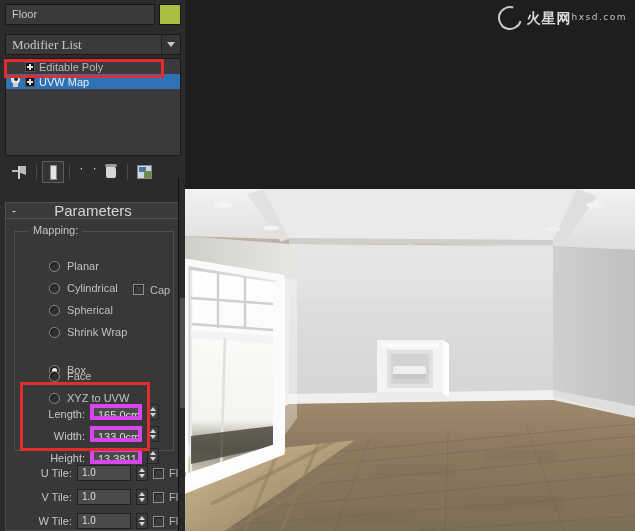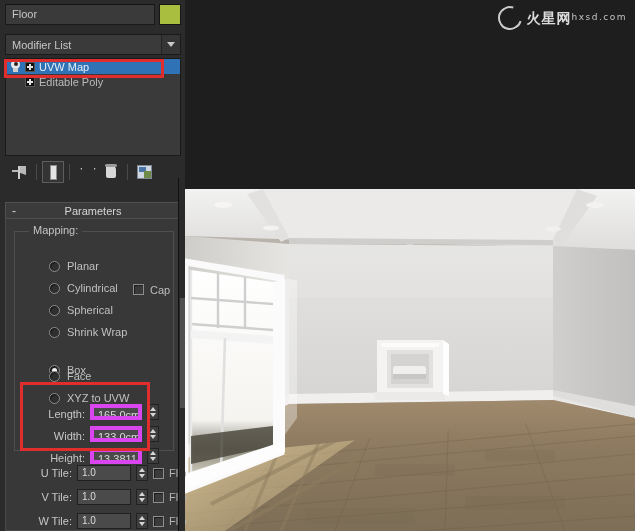--- a/index.html
+++ b/index.html
@@ -43,22 +43,22 @@
 
   
   .mod-list {
     position: absolute; left: 5px; top: 34px;
     width: 176px; height: 21px;
     background: #3a3a3a;
     border: 1px solid #1a1a1a;
     display: flex; align-items: center;
   }
   .mod-list .lbl {
-    flex: 1; color: #c6c6c6; font-size: 11px; padding-left: 6px;
-    white-space: nowrap; overflow: hidden;
+    flex: 1; color: #c6c6c6; font-size: 13px; padding-left: 6px;
+    white-space: nowrap; overflow: hidden; font-family: Liberation Serif, serif;
   }
   .mod-list .arrow-btn {
     width: 19px; height: 19px;
     background: #353535;
     border-left: 1px solid #222;
     display: flex; align-items: center; justify-content: center;
   }
   .caret-down {
     width: 0; height: 0;
     border-left: 4px solid transparent;
@@ -204,21 +204,21 @@
     background: #3b3b3b;
     border: 1px solid #505050;
     display: flex; align-items: center;
   }
   .rollout .minus {
     width: 16px; text-align: center;
     color: #d2d2d2; font-size: 12px; line-height: 14px;
   }
   .rollout .title {
     flex: 1; text-align: center;
-    color: #d6d6d6; font-size: 11px;
+    color: #d6d6d6; font-size: 15px;
     margin-right: 16px;
   }
 
   
   .params {
     position: absolute; left: 5px; top: 219px;
     width: 176px; height: 312px;
     background: #383838;
     border-left: 1px solid #4a4a4a;
     border-right: 1px solid #4a4a4a;
@@ -547,31 +547,31 @@
     </div>
 
     <div class="mod-list">
       <span class="lbl">Modifier List</span>
       <span class="arrow-btn">
         <span class="caret-down"></span>
       </span>
     </div>
 
     <div class="stack">
+      <div class="stack-item">
+        <span class="stack-spacer"></span>
+        <span class="plus-box"></span>
+        <span>Editable Poly</span>
+      </div>
       <div class="stack-item selected">
         <span class="bulb-icon">
           <span class="bulb-dot"></span>
         </span>
         <span class="plus-box"></span>
         <span>UVW Map</span>
-      </div>
-      <div class="stack-item">
-        <span class="stack-spacer"></span>
-        <span class="plus-box"></span>
-        <span>Editable Poly</span>
       </div>
     </div>
 
     <div class="stack-tools">
       <div class="tbtn">
         <span class="ic-pin">
             <span class="dash"></span>
           </span>
       </div>
       <div class="tsep"></div>

